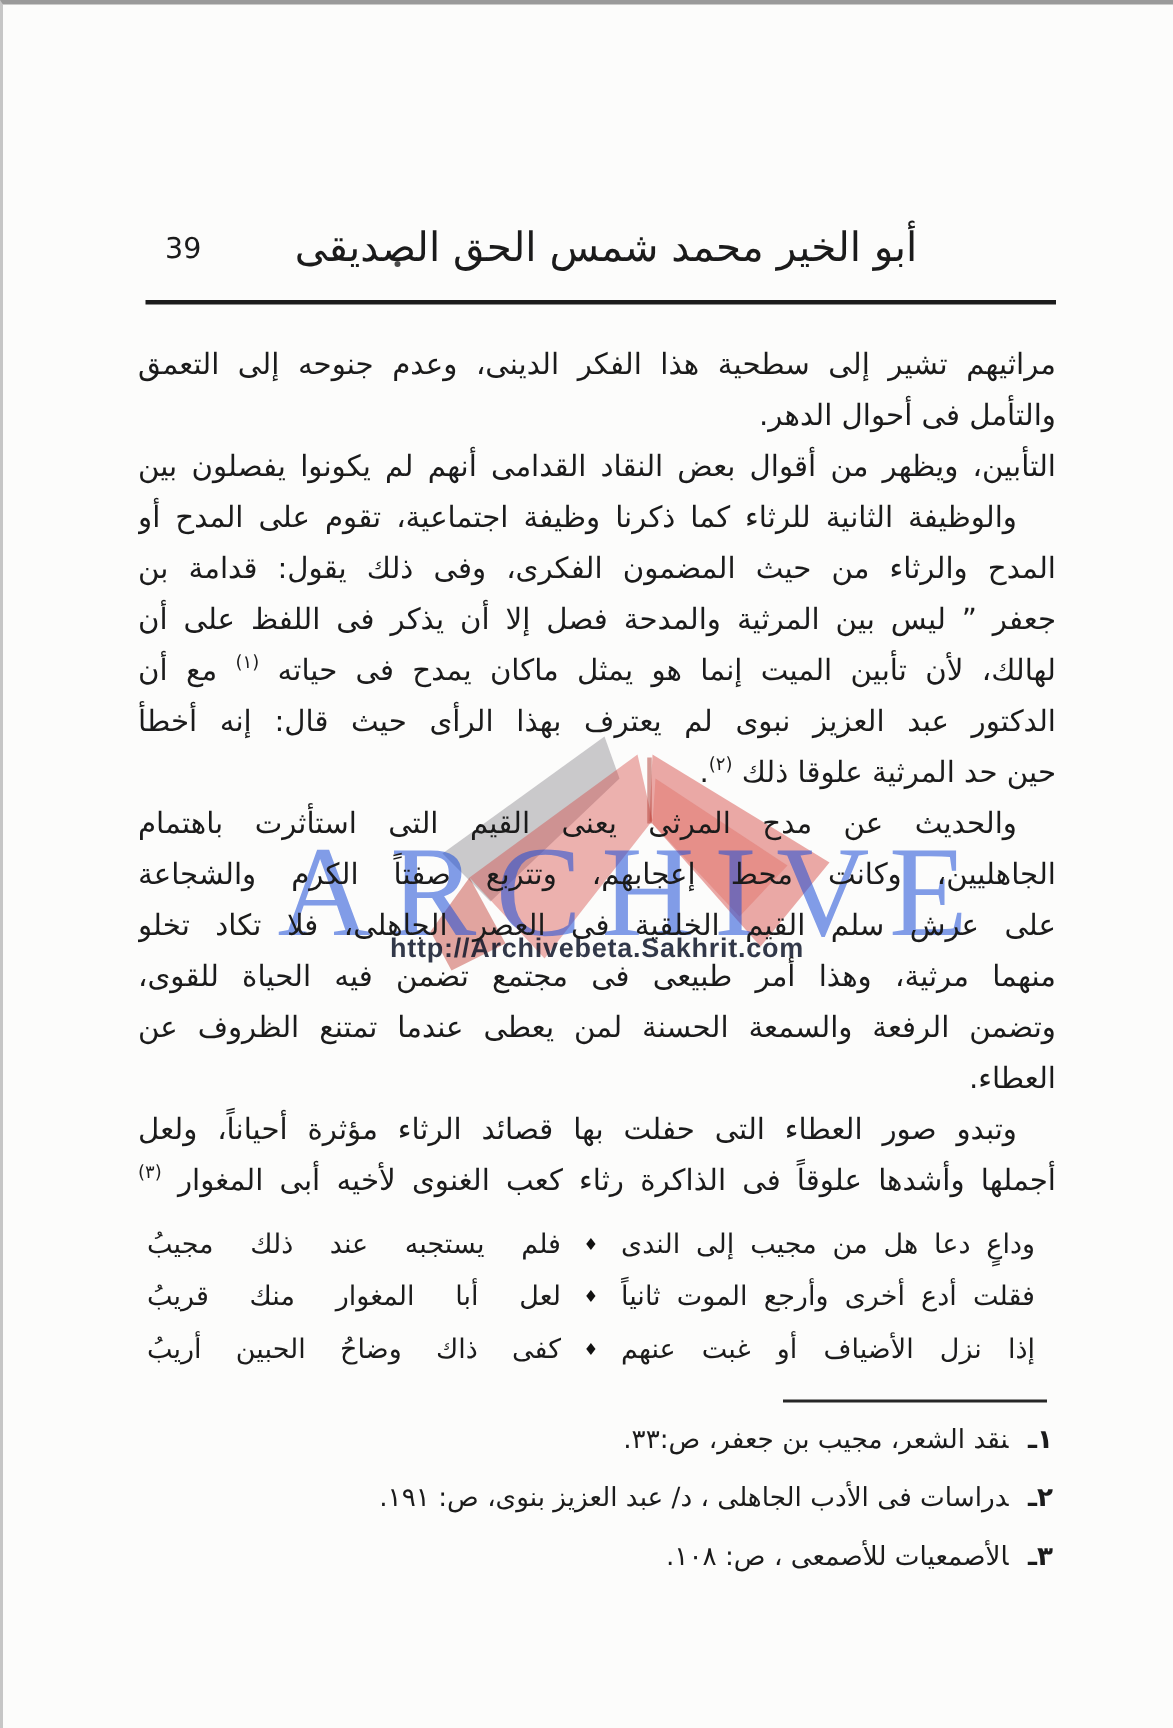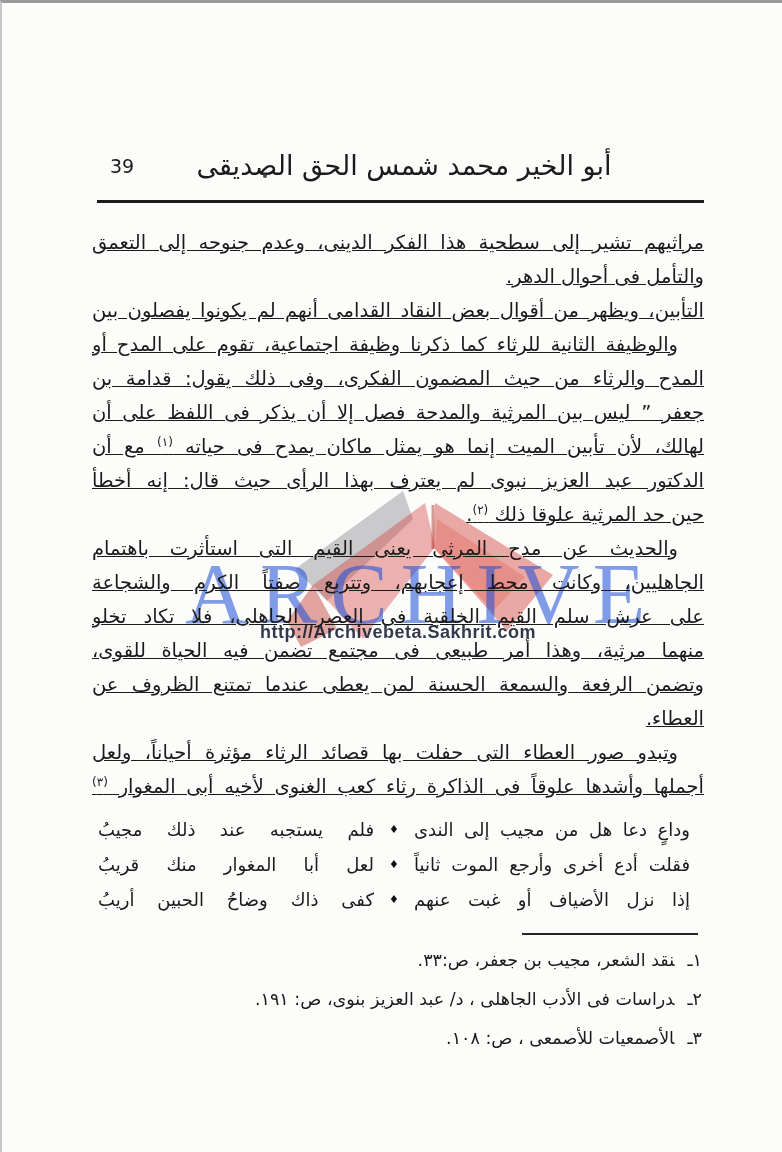--- a/index.html
+++ b/index.html
@@ -30,39 +30,39 @@
     direction:rtl;font-size:27px;white-space:nowrap;z-index:2;
   }
   .hdr-num{position:absolute;top:152px;left:108px;font-size:19px;z-index:2;}
   .hdr-dot{position:absolute;top:171px;left:261px;width:4px;height:4px;border-radius:50%;background:#4a4a4a;z-index:2;}
   .hdr-rule{position:absolute;top:197px;left:95px;width:607px;height:3px;background:#1c1c1c;z-index:2;}
   
   .body-txt{
     position:absolute;top:223px;left:90px;width:612px;z-index:1;
     direction:rtl;font-size:19.5px;
   }
-  .line{height:34px;line-height:34px;overflow:hidden;text-decoration:underline;}
+  .line{height:34px;line-height:34px;overflow:hidden;}
   .j{text-align:justify;text-align-last:justify;}
   .e{text-align:right;text-align-last:right;}
   .ind{text-indent:26px;}
   sup{font-size:12px;line-height:0;}
   
   .poetry{
     position:absolute;top:809px;left:96px;width:592px;z-index:1;
     direction:rtl;font-size:18px;
   }
   .vline{display:flex;align-items:center;height:35px;}
   .hemi{display:block;text-align:justify;text-align-last:justify;line-height:35px;overflow:hidden;}
   .h1,.h2{width:276px;}
   .vsep{width:40px;text-align:center;font-size:11px;color:#111;}
   
   .fn-rule{position:absolute;top:930px;left:520px;width:176px;height:2px;background:#262626;z-index:1;}
   .fns{position:absolute;top:938px;right:80px;width:560px;z-index:1;direction:rtl;font-size:17.5px;}
   .fn{height:39px;line-height:39px;text-align:right;white-space:nowrap;}
-  .fn-num{margin-left:13px;}
+  .fn-num{margin-left:13px;font-weight:bold;}
 </style>
 </head>
 <body>
 
 <div class="page">
 
   <div class="wm">
     <svg class="wm-book" width="285" height="170" viewBox="0 0 285 170">
       <polygon points="118,2 10,80 42,112 128,30" fill="#97969b" opacity="0.5"></polygon>
       <polygon points="140,14 28,96 78,150 150,58" fill="#d4423b" opacity="0.40"></polygon>

